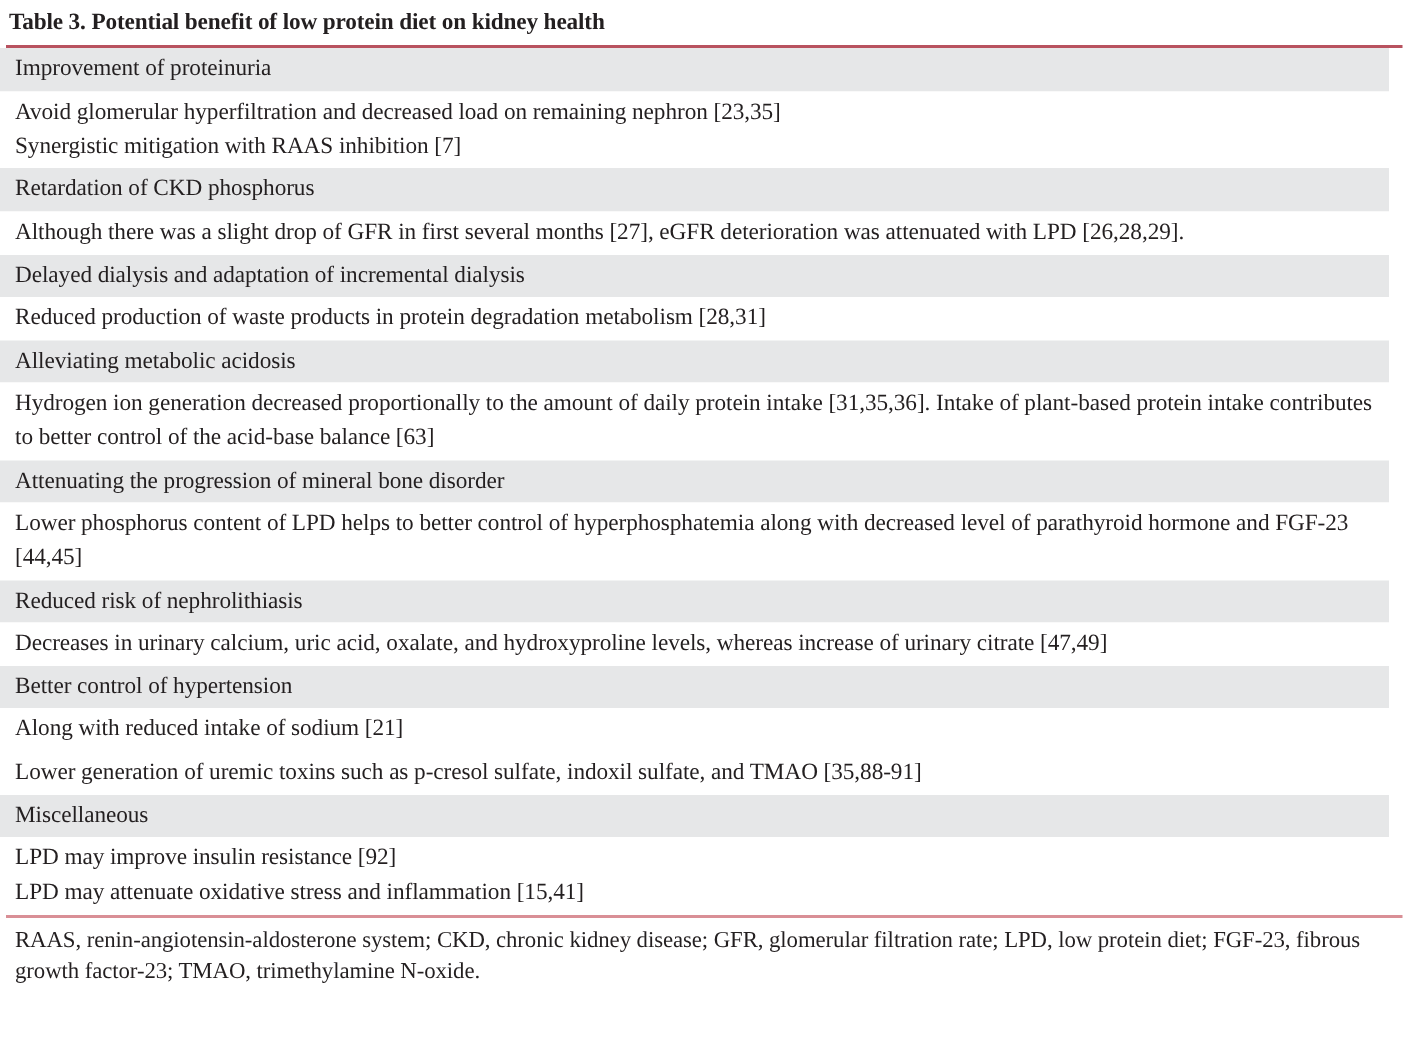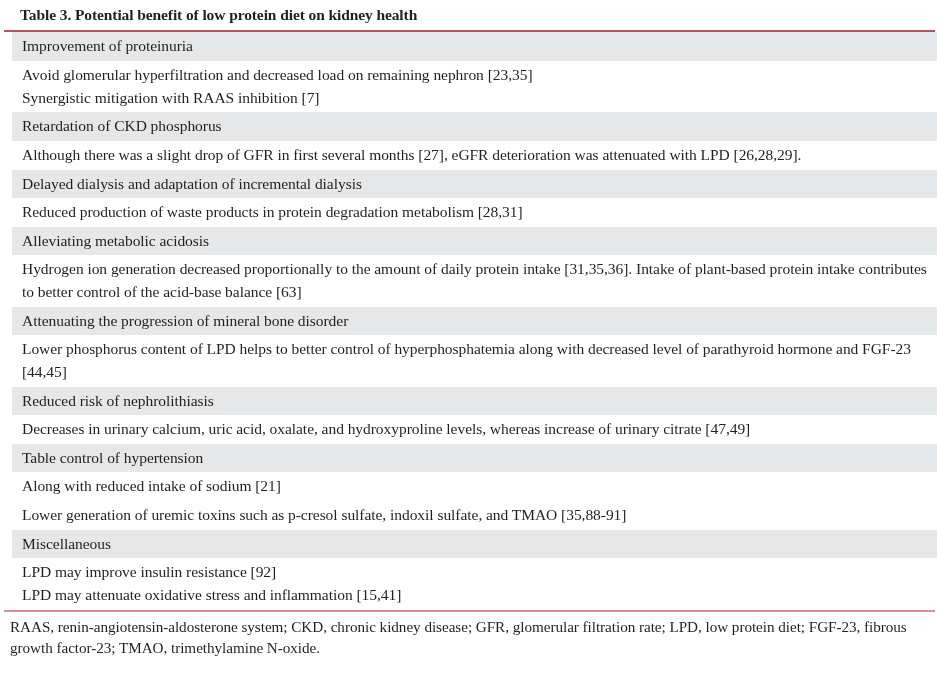--- a/index.html
+++ b/index.html
@@ -18,42 +18,42 @@
     width: 937px;
     box-sizing: border-box;
     padding: 0;
   }
   .table-caption {
     font-family: "Liberation Serif", "DejaVu Serif", serif;
     font-weight: bold;
     font-size: 15.5px;
     line-height: 1.25;
     color: #231f20;
-    padding: 5px 0 6px 20px;
+    padding: 5px 0 6px 6px;
     letter-spacing: -0.1px;
     white-space: nowrap;
   }
   .rule-top {
     height: 0;
     border-top: 2px solid #b8525f;
     margin: 0 2px 0 4px;
   }
   .rule-mid {
     height: 0;
     border-top: 2px solid #d98f96;
     margin: 0 2px 0 4px;
   }
   .tbody {
     margin: 0;
     padding: 0;
   }
   .row {
     box-sizing: border-box;
     width: 926px;
-    margin-left: 12px;
+    margin-left: 0;
     padding: 3px 6px 3px 10px;
     font-size: 15.5px;
     line-height: 1.46;
     color: #231f20;
     letter-spacing: -0.05px;
   }
   .row.header-row {
     background: #e6e7e8;
   }
   .row.body-row {
@@ -118,21 +118,21 @@
       <div class="row body-row wrapline">
         <span class="line">Lower phosphorus content of LPD helps to better control of hyperphosphatemia along with decreased level of parathyroid hormone and FGF-23 [44,45]</span>
       </div>
       <div class="row header-row">
         <span class="line">Reduced risk of nephrolithiasis</span>
       </div>
       <div class="row body-row">
         <span class="line">Decreases in urinary calcium, uric acid, oxalate, and hydroxyproline levels, whereas increase of urinary citrate [47,49]</span>
       </div>
       <div class="row header-row">
-        <span class="line">Table control of hypertension</span>
+        <span class="line">Better control of hypertension</span>
       </div>
       <div class="row body-row">
         <span class="line">Along with reduced intake of sodium [21]</span>
       </div>
       <div class="row body-row">
         <span class="line">Lower generation of uremic toxins such as p-cresol sulfate, indoxil sulfate, and TMAO [35,88-91]</span>
       </div>
       <div class="row header-row">
         <span class="line">Miscellaneous</span>
       </div>

